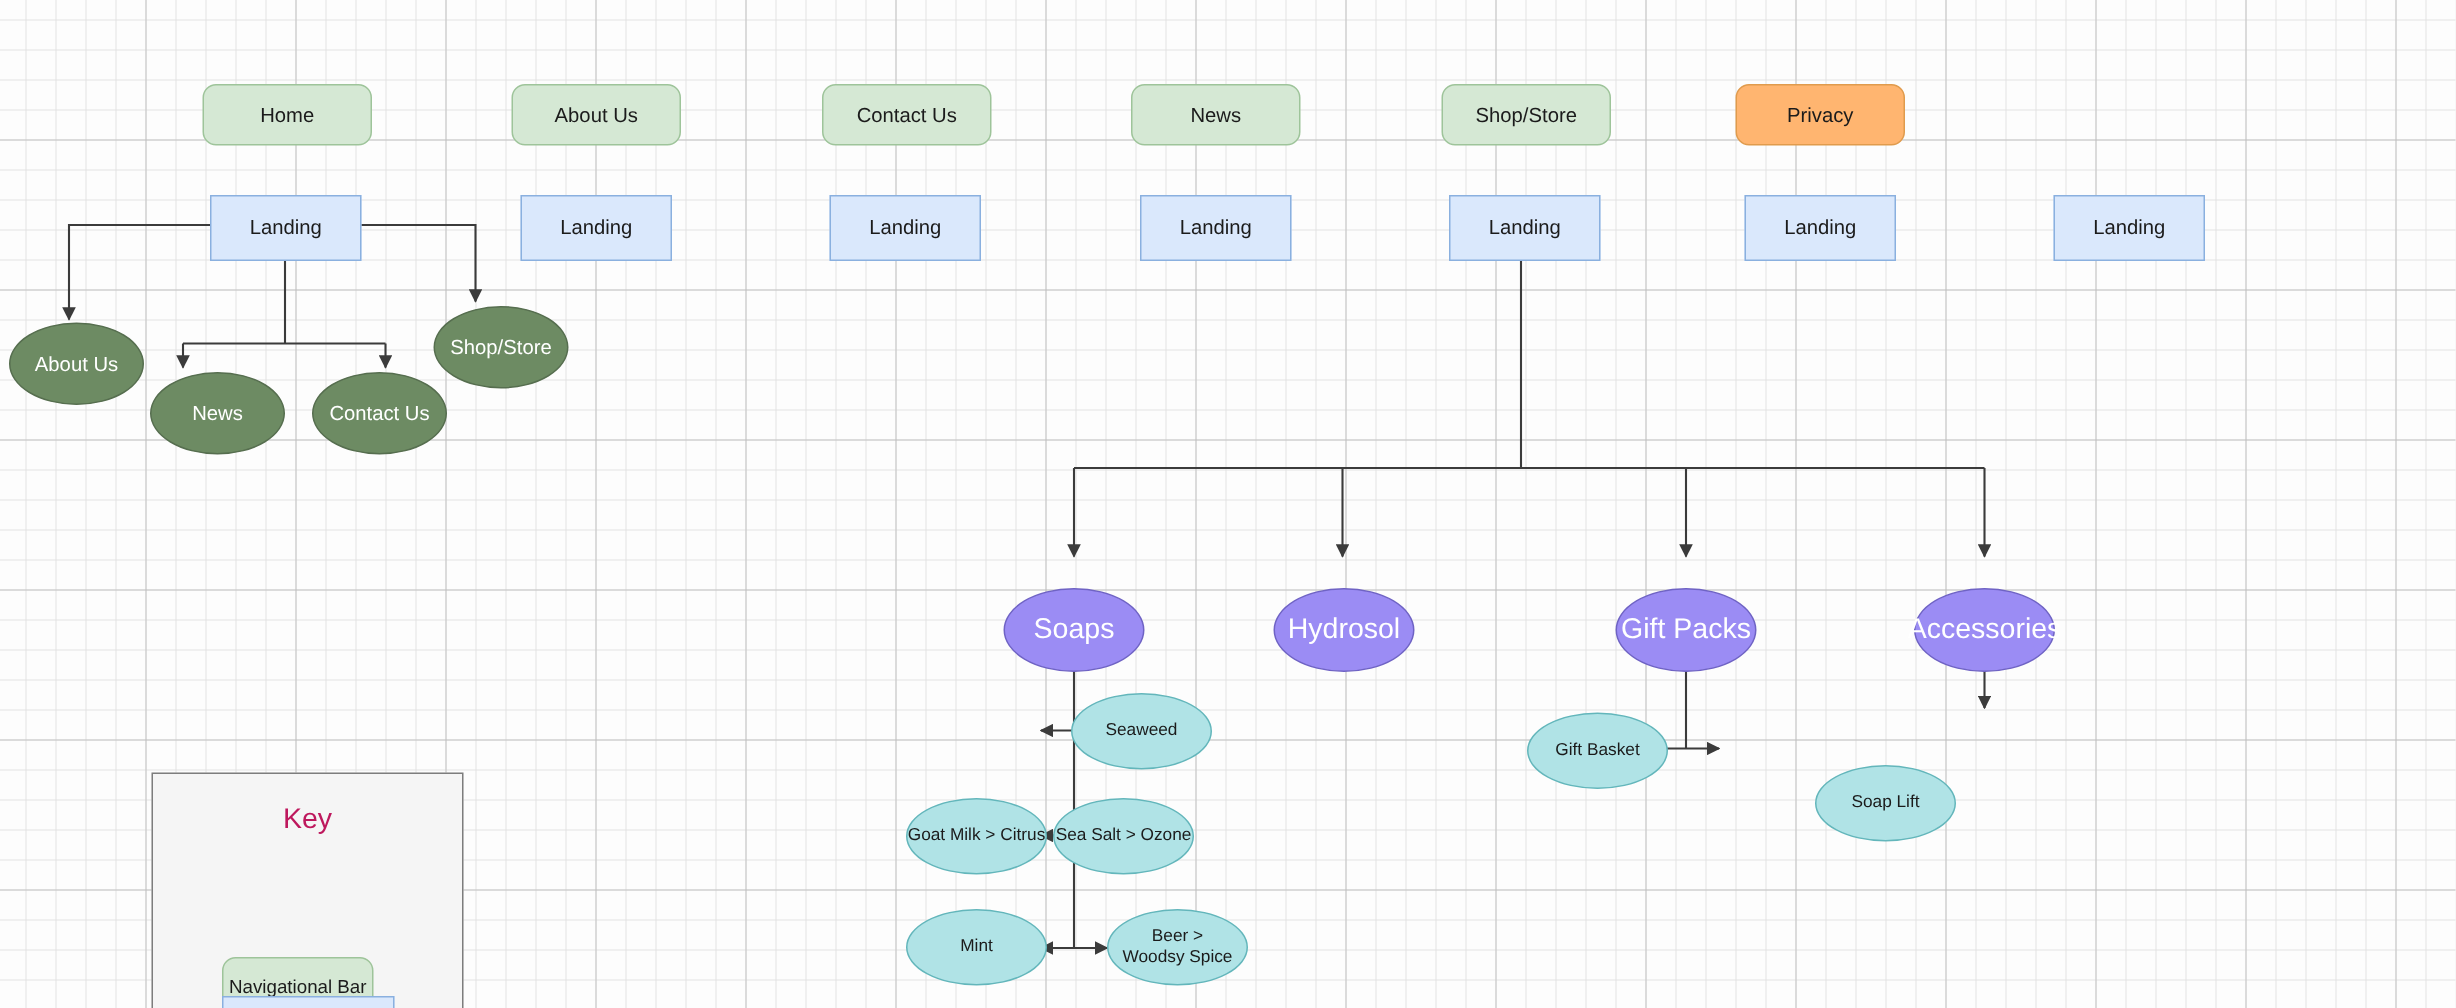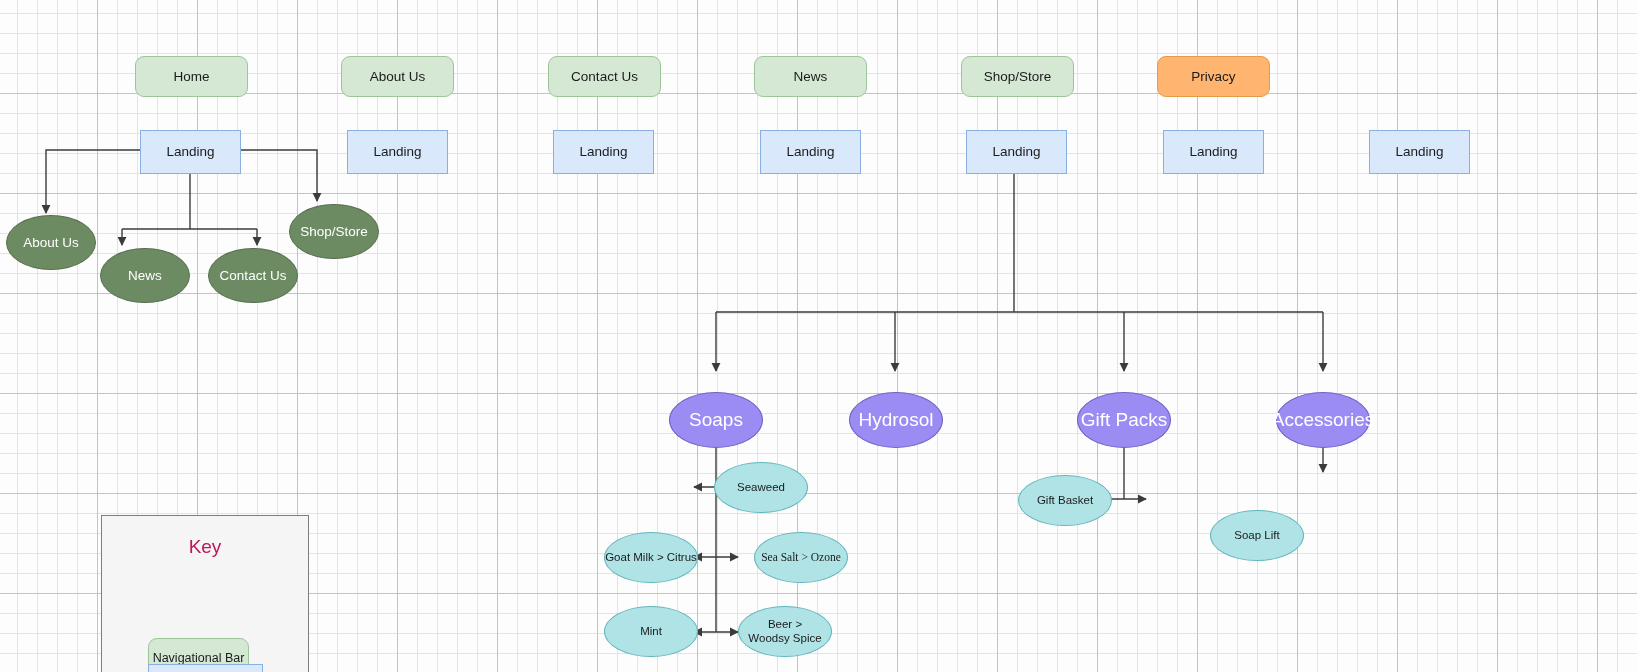--- a/index.html
+++ b/index.html
@@ -167,21 +167,21 @@
   <div class="node ell purple" style="left:1276px;top:392px;width:94px;height:56px;">
     <span>Accessories</span>
   </div>
 
   <div class="node ell teal" style="left:714px;top:462px;width:94px;height:51px;">
     <span>Seaweed</span>
   </div>
   <div class="node ell teal" style="left:604px;top:532px;width:94px;height:51px;">
     <span>Goat Milk &gt; Citrus</span>
   </div>
-  <div class="node ell teal" style="left:754px;top:532px;width:94px;height:51px;font-family:Liberation Serif, serif;">
+  <div class="node ell teal" style="left:702px;top:532px;width:94px;height:51px;">
     <span>Sea Salt &gt; Ozone</span>
   </div>
   <div class="node ell teal" style="left:604px;top:606px;width:94px;height:51px;">
     <span>Mint</span>
   </div>
   <div class="node ell teal" style="left:738px;top:606px;width:94px;height:51px;padding:0 8px;">
     <span>Beer &gt; Woodsy Spice</span>
   </div>
 
   <div class="node ell teal" style="left:1018px;top:475px;width:94px;height:51px;">

